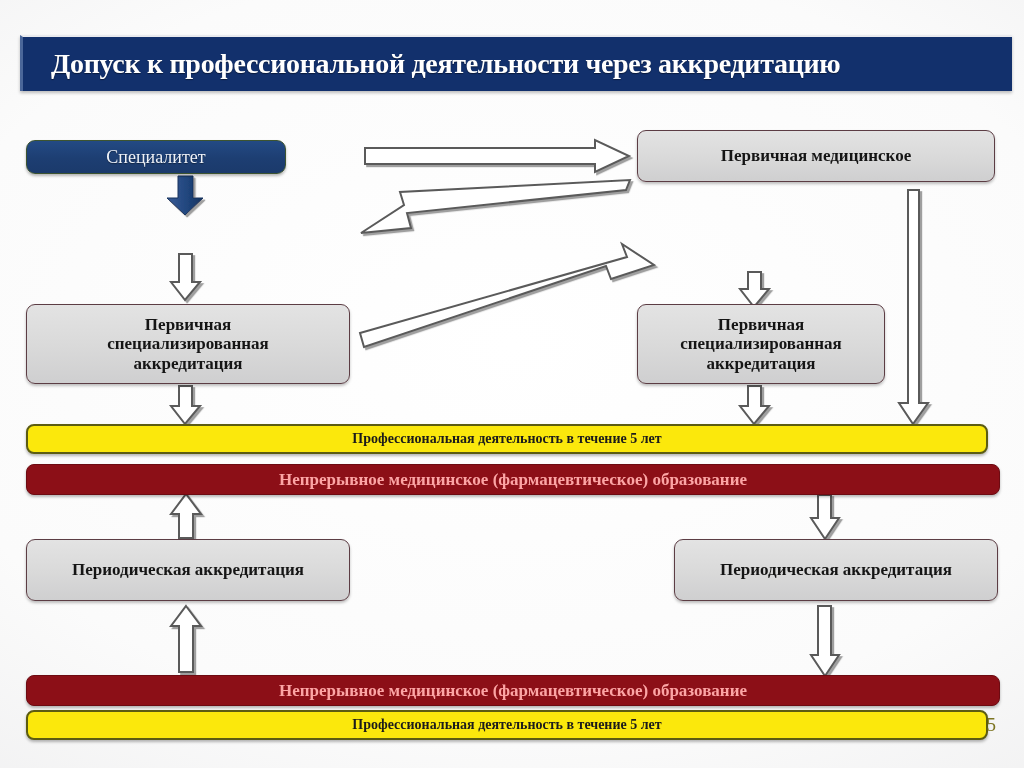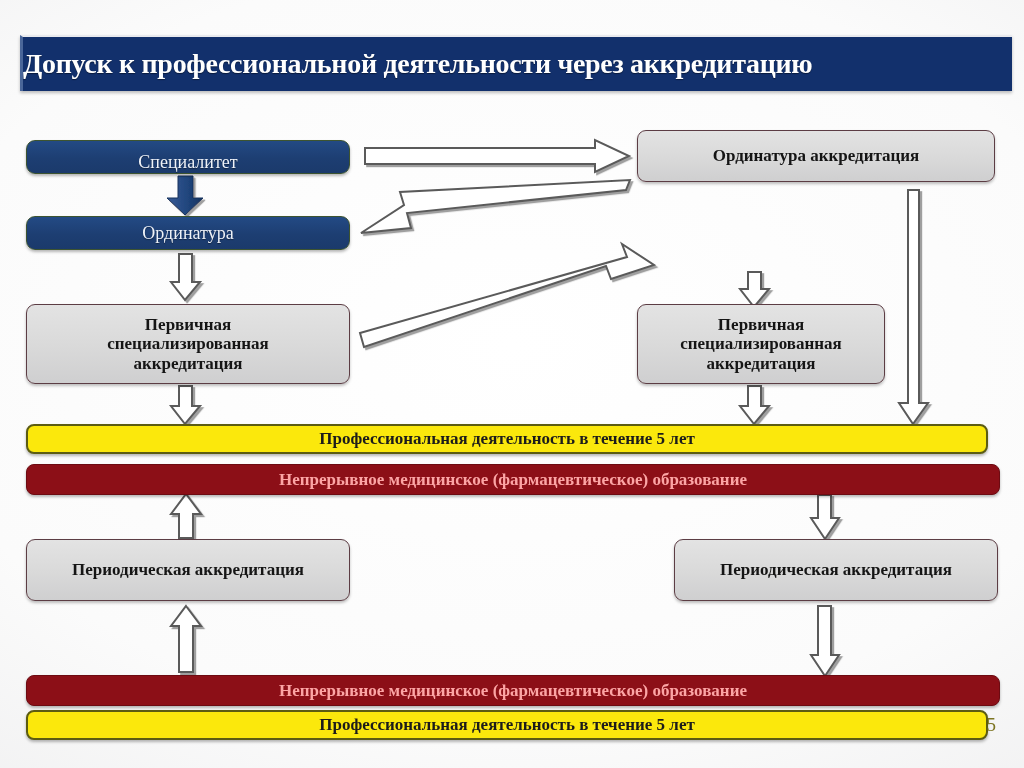--- a/index.html
+++ b/index.html
@@ -34,20 +34,21 @@
     border-top: 2px solid #e9eaee;
     box-shadow: 0 2px 3px rgba(0,0,0,0.25);
     display: flex;
     align-items: center;
   }
   .title-text {
     color: #ffffff;
     font-size: 28px;
     font-weight: 700;
     letter-spacing: -0.3px;
+    padding-left: 28px;
     white-space: nowrap;
     text-shadow: 0 1px 1px rgba(0,0,0,0.45);
   }
 
   
   .node {
     position: absolute;
     display: flex;
     align-items: center;
     justify-content: center;
@@ -84,21 +85,21 @@
     justify-content: center;
     text-align: center;
     border-radius: 8px;
     z-index: 6;
     box-shadow: 0 2px 3px rgba(0,0,0,0.28);
   }
   .bar.yellow {
     background: #fbe80c;
     border: 2px solid #5c5c12;
     color: #1b1b1b;
-    font-size: 17px;
+    font-size: 14px;
     font-weight: 700;
   }
   .bar.maroon {
     background: #8c0f17;
     border: 1px solid #6d0b12;
     color: #fca5a5;
     font-size: 17px;
     font-weight: 700;
   }
 
@@ -189,30 +190,27 @@
 
     <g filter="url(#arrShadow)">
       <polygon points="818,495 831,495 831,518 839,518 825,539 811,518 818,518" fill="#ffffff" stroke="#5a5a5a" stroke-width="2"></polygon>
     </g>
 
     <g filter="url(#arrShadow)">
       <polygon points="818,606 831,606 831,655 839,655 825,676 811,655 818,655" fill="#ffffff" stroke="#5a5a5a" stroke-width="2"></polygon>
     </g>
   </svg>
 
-  <div class="node blue" style="left:26px; top:140px; width:324px; height:34px;align-items:flex-end;">
+  <div class="node blue" style="left:26px; top:140px; width:260px; height:34px;">
     <span>Специалитет</span>
   </div>
 
-  <div class="node blue" style="left:26px; top:216px; width:324px; height:34px;">
-    <span>Ординатура</span>
-  </div>
 
   <div class="node grey" style="left:637px; top:130px; width:358px; height:52px;">
-    <span>Ординатура аккредитация</span>
+    <span>Первичная медицинское</span>
   </div>
 
 
   <div class="node grey" style="left:26px; top:304px; width:324px; height:80px; white-space:pre-line;">
     <span>Первичная
 специализированная
 аккредитация</span>
   </div>
 
   <div class="node grey" style="left:637px; top:304px; width:248px; height:80px; white-space:pre-line;">

